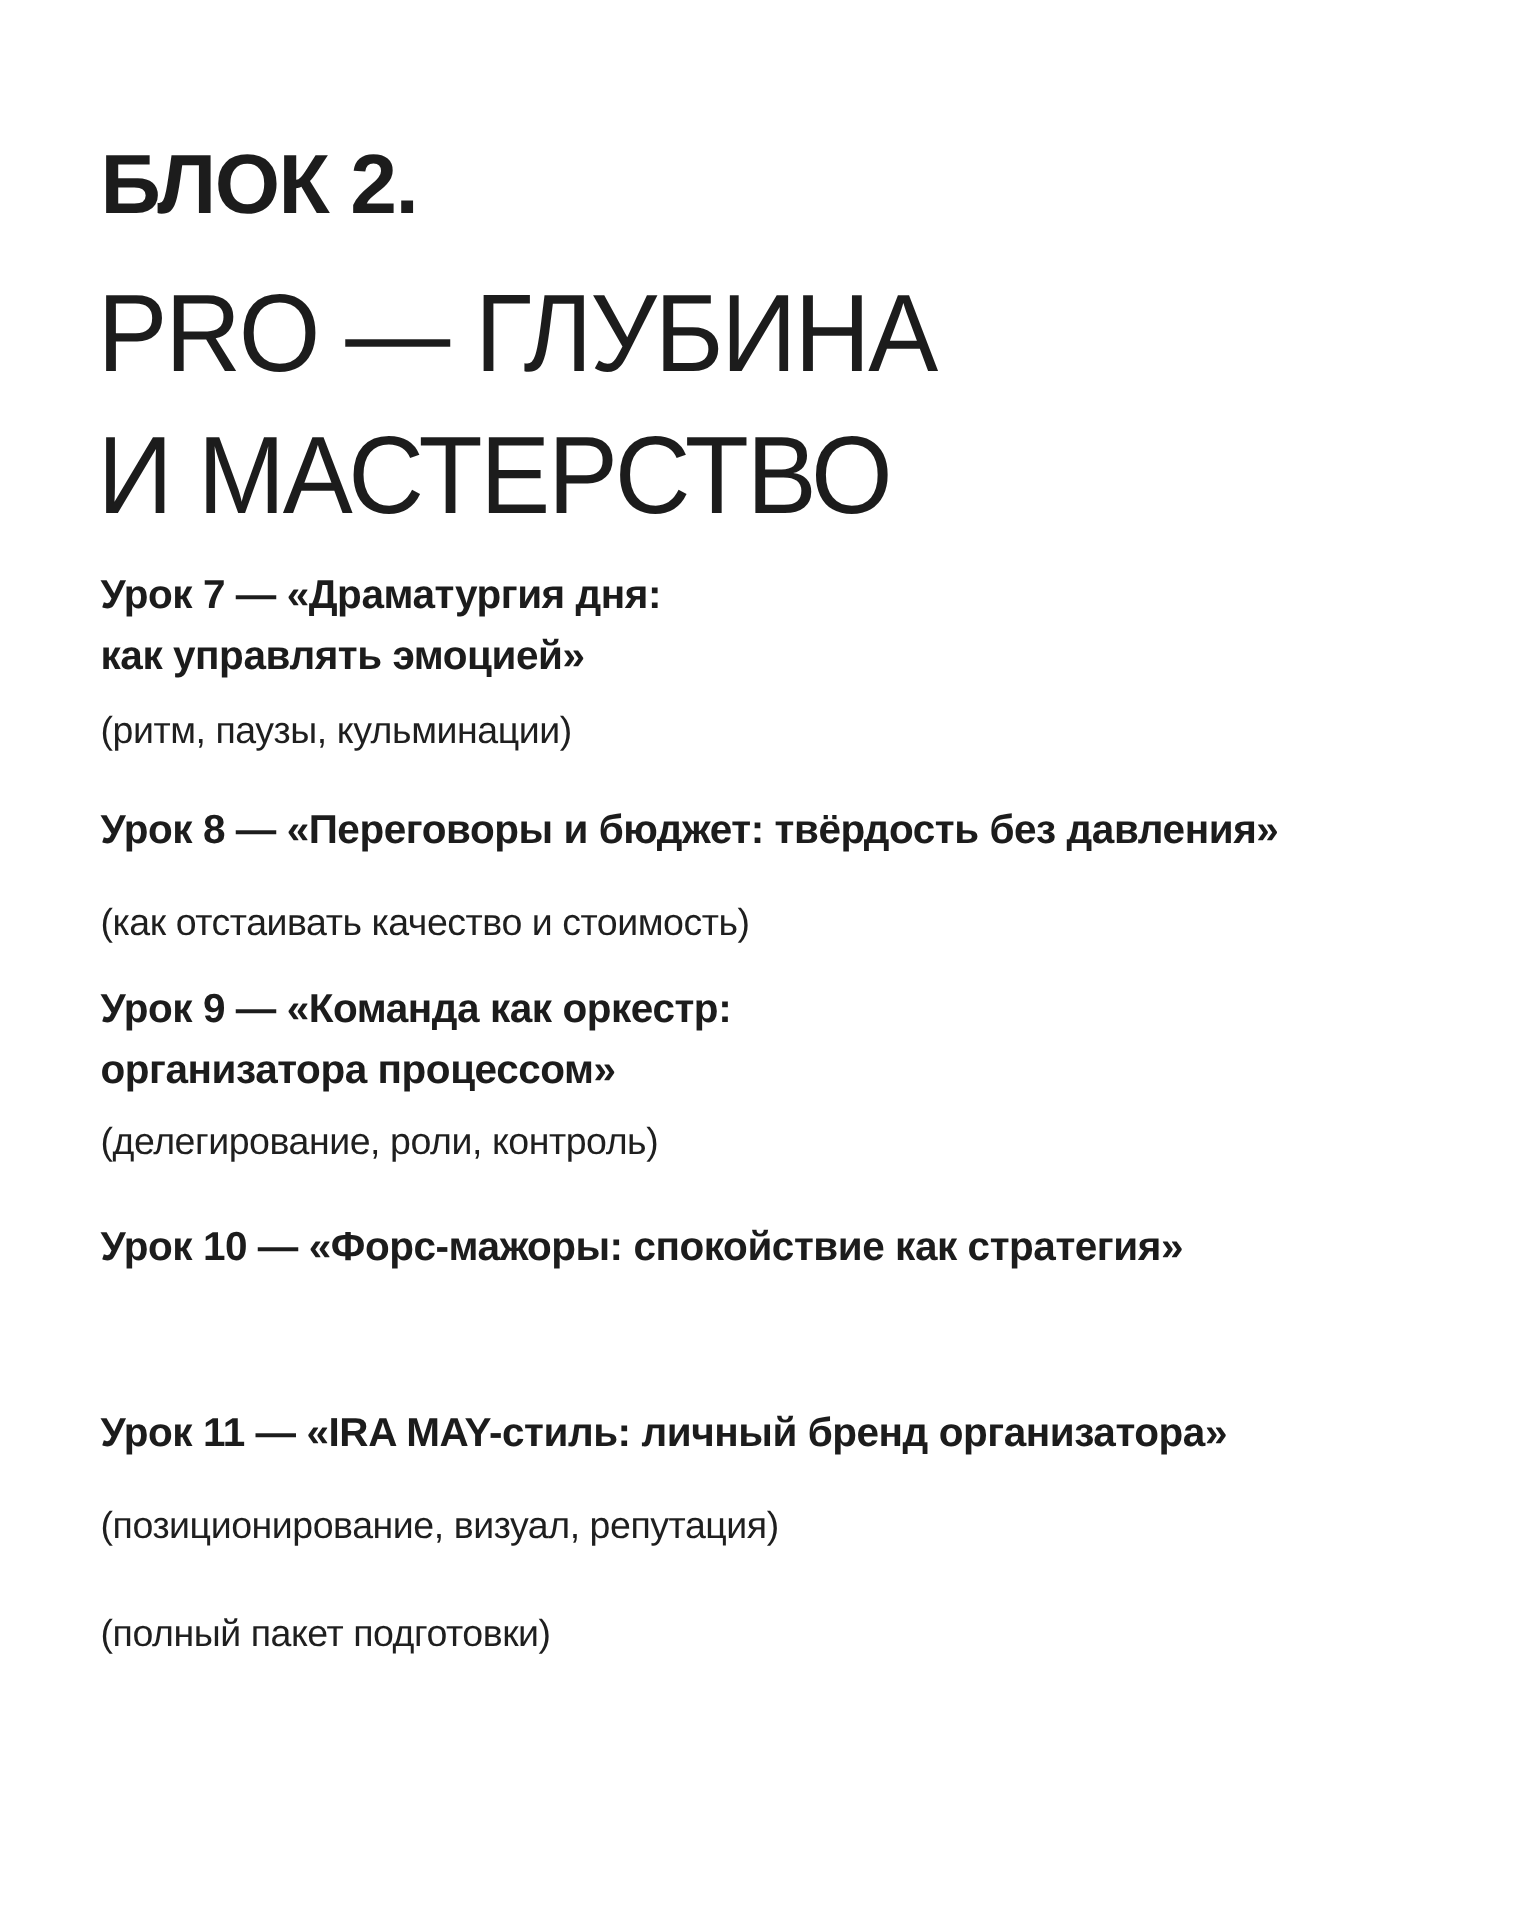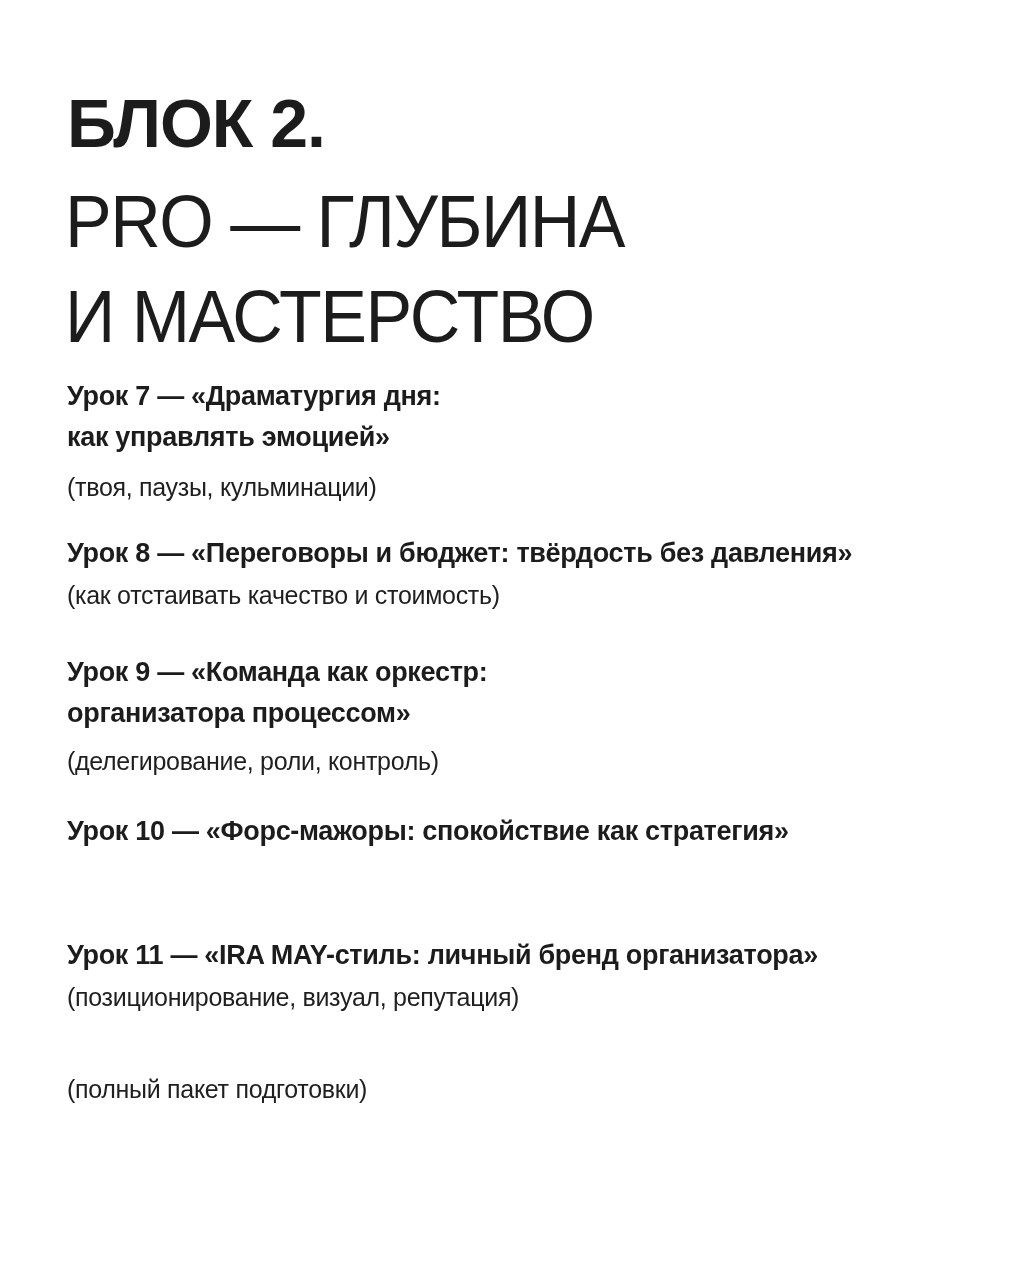--- a/index.html
+++ b/index.html
@@ -18,21 +18,21 @@
     .page {
       position: absolute;
       left: 67px;
       top: 0;
       width: 930px;
     }
     .title-bold {
       position: absolute;
       top: 78px;
       left: 0;
-      font-size: 68px;
+      font-size: 56px;
       font-weight: 700;
       line-height: 90px;
       letter-spacing: -1px;
       white-space: nowrap;
     }
     .title-light {
       position: absolute;
       left: -2px;
       font-size: 70px;
       font-weight: 400;
@@ -56,40 +56,40 @@
       line-height: 41px;
       letter-spacing: -0.3px;
       margin: 0;
     }
     .lesson-title .line { display: block; white-space: nowrap; }
     .lesson-desc {
       font-size: 25px;
       font-weight: 400;
       line-height: 30px;
       letter-spacing: -0.3px;
-      margin-top: 6px;
+      margin-top: 26px;
       white-space: nowrap;
       color: #1f1f1f;
     }
   </style>
 </head>
 <body>
 
 <div class="page">
 
   <div class="title-bold">БЛОК 2.</div>
   <div class="title-light title-line2">PRO — ГЛУБИНА</div>
   <div class="title-light title-line3">И МАСТЕРСТВО</div>
 
   <div class="lesson" style="top:376px;">
     <h2 class="lesson-title">
       <span class="line">Урок 7 — «Драматургия дня:</span>
       <span class="line">как управлять эмоцией»</span>
     </h2>
-    <div class="lesson-desc" style="margin-top:14px;">(твоя, паузы, кульминации)</div>
+    <div class="lesson-desc" style="margin-top:14px;">(ритм, паузы, кульминации)</div>
   </div>
 
   <div class="lesson" style="top:533px;">
     <h2 class="lesson-title">
       <span class="line">Урок 8 — «Переговоры и бюджет: твёрдость без давления»</span>
     </h2>
     <div class="lesson-desc">(как отстаивать качество и стоимость)</div>
   </div>
 
   <div class="lesson" style="top:652px;">

